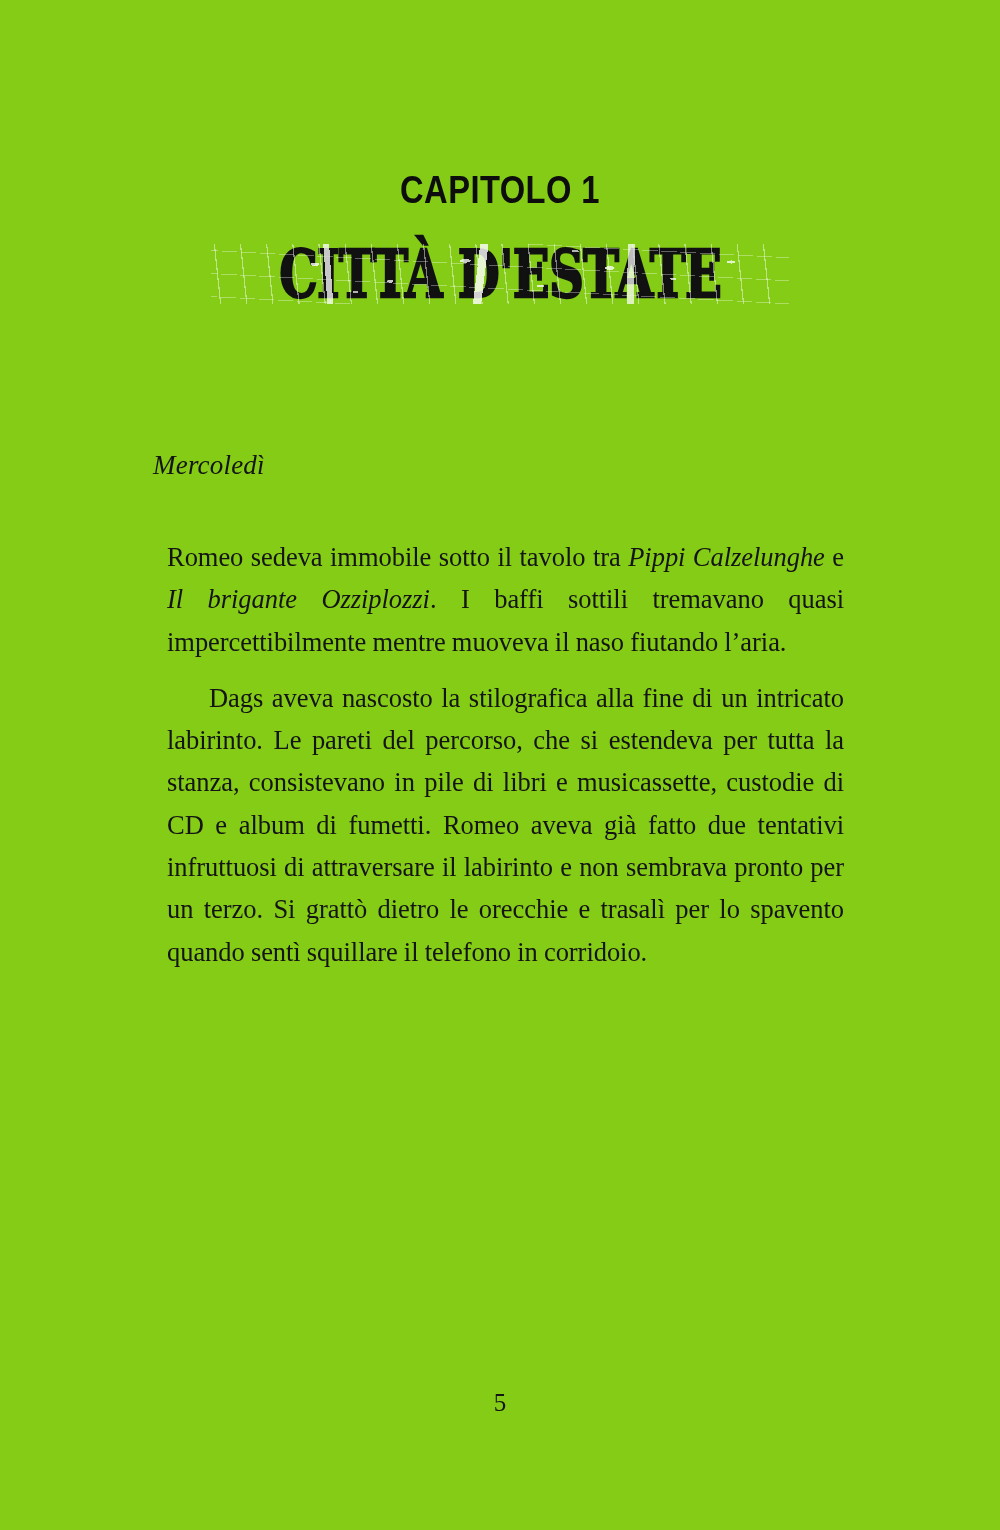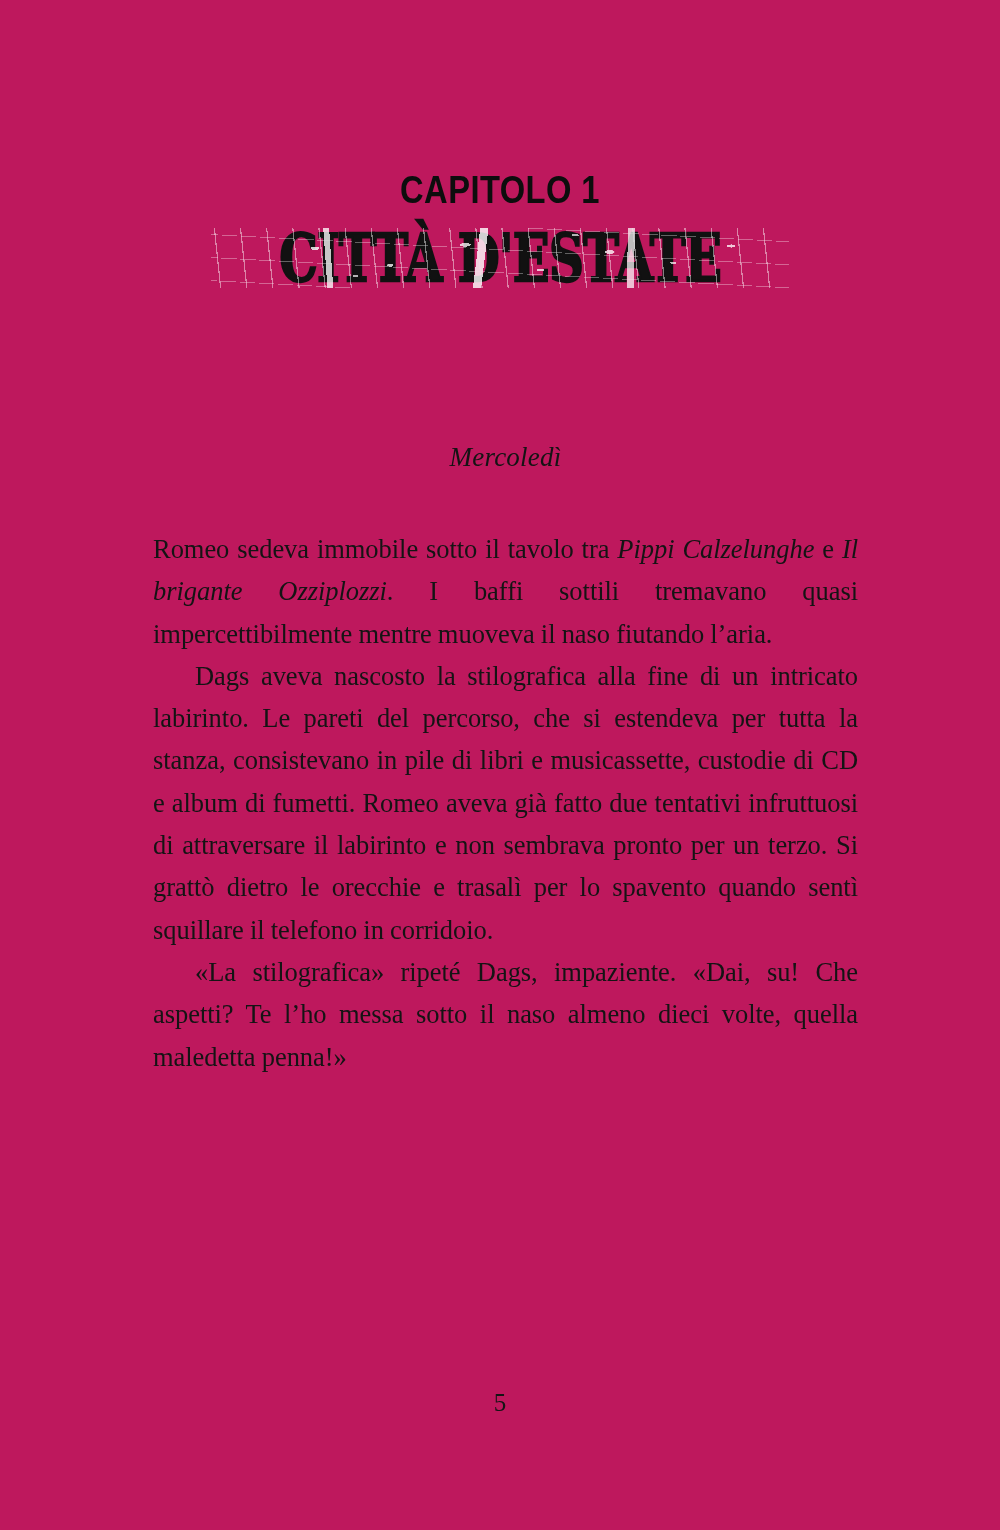--- a/index.html
+++ b/index.html
@@ -13,21 +13,21 @@
     position: relative;
     overflow: hidden;
     font-family: "Liberation Serif", "DejaVu Serif", serif;
     color: #141414;
     -webkit-font-smoothing: antialiased;
   }
 
   .page {
     position: absolute;
     inset: 0;
-    background: #be185d;
+    background: #84cc16;
   }
 
   
   .chapter-head {
     position: absolute;
     left: 0;
     right: 0;
     top: 168px;
     text-align: center;
   }
@@ -39,21 +39,21 @@
     line-height: 44px;
     letter-spacing: 0.5px;
     color: #0d0d0d;
     transform: scaleX(0.86);
     transform-origin: center center;
     display: block;
     margin: 0;
   }
 
   .chapter-title-wrap {
-    margin-top: 14px;
+    margin-top: 30px;
     position: relative;
     display: inline-block;
   }
 
   
   .chapter-title {
     font-family: "DejaVu Serif", "Liberation Serif", serif;
     font-weight: 700;
     font-size: 62px;
     line-height: 66px;
@@ -107,28 +107,27 @@
     left: 153px;
     top: 440px;
     width: 705px;
   }
 
   .dateline {
     font-family: "Liberation Serif", "DejaVu Serif", serif;
     font-style: italic;
     font-size: 27px;
     line-height: 34px;
-    margin: 0 0 54px 0;
+    margin: 8px 0 54px 0;
     color: #141414;
     letter-spacing: 0.2px;
-    text-align: center;
   }
 
   p.body-para {
-    margin: 0;
+    margin: 14px;
     font-size: 26.5px;
     line-height: 42.3px;
     text-align: justify;
     text-justify: inter-word;
     hyphens: manual;
     color: #141414;
     letter-spacing: -0.05px;
     word-spacing: -0.4px;
   }
 
@@ -168,20 +167,19 @@
     </span>
   </div>
 
   <div class="text-block">
 
     <p class="dateline">Mercoledì</p>
 
     <div id="paragraphs">
         <p class="body-para"><span>Romeo sedeva immobile sotto il tavolo tra </span><i>Pippi Calzelunghe</i><span> e </span><i>Il brigante Ozziplozzi</i><span>. I baffi sottili tremavano quasi impercettibilmente mentre muoveva il naso fiutando l’aria.</span></p>
         <p class="body-para indent"><span>Dags aveva nascosto la stilografica alla fine di un intricato labirinto. Le pareti del percorso, che si estendeva per tutta la stanza, consistevano in pile di libri e musicassette, custodie di CD e album di fumetti. Romeo aveva già fatto due tentativi infruttuosi di attraversare il labirinto e non sembrava pronto per un terzo. Si grattò dietro le orecchie e trasalì per lo spavento quando sentì squillare il telefono in corridoio.</span></p>
-        <p class="body-para indent"><span>«La stilografica» ripeté Dags, impaziente. «Dai, su! Che aspetti? Te l’ho messa sotto il naso almeno dieci volte, quella maledetta penna!»</span></p>
       </div>
 
   </div>
 
   <div class="folio">5</div>
 
 </div>
 
 </body></html>

